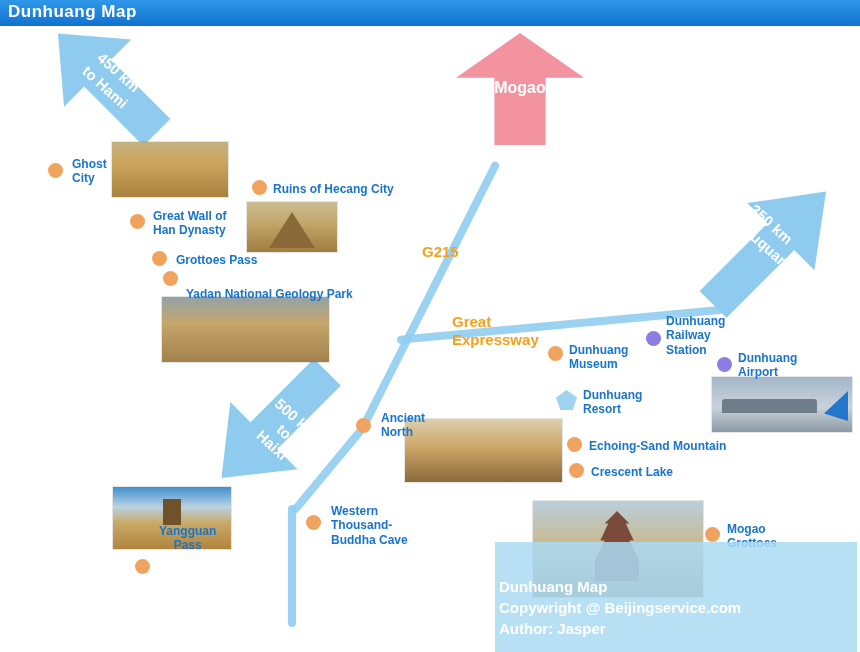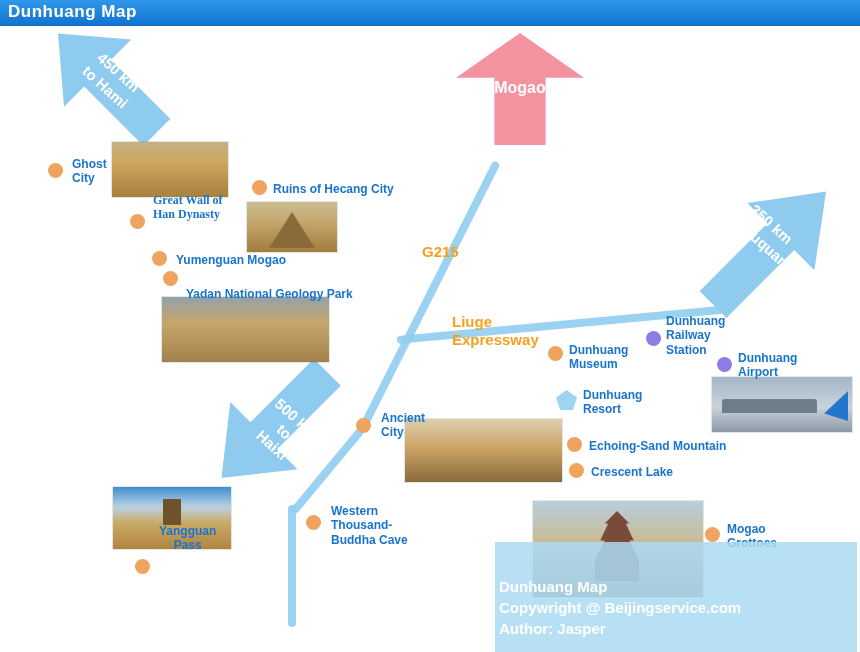--- a/index.html
+++ b/index.html
@@ -56,21 +56,21 @@
   <div class="hdr">
     <span class="hdr-title">Dunhuang  Map</span>
   </div>
 
   <div class="road" style="left:497px;top:158px;width:300px;transform:rotate(116.8deg);"></div>
   <div class="road" style="left:362px;top:425px;width:108px;transform:rotate(129.7deg);"></div>
   <div class="road" style="left:288px;top:505px;width:8px;height:122px;"></div>
   <div class="road" style="left:397px;top:336px;width:328px;transform:rotate(-5.3deg);"></div>
 
   <div class="road-label" style="left:422px;top:243px;">G215</div>
-  <div class="road-label" style="left:452px;top:313px;">Liuge
+  <div class="road-label" style="left:452px;top:313px;">Great
 Expressway</div>
 
   <div class="arrow pink" style="left:456px;top:33px;width:128px;height:112px;"></div>
   <div class="arrow-label" style="left:456px;top:78px;width:128px;font-size:16px;">Mogao</div>
 
   <div class="arrow blue" style="left:60px;top:13px;width:95px;height:140px;transform:rotate(-45deg);"></div>
   <div class="arrow-label" style="left:52px;top:60px;width:120px;transform:rotate(42deg);">450 km
 to Hami</div>
 
   <div class="arrow blue" style="left:722px;top:168px;width:95px;height:160px;transform:rotate(45deg);"></div>
@@ -100,25 +100,25 @@
   </div>
 
   <div class="poi-dot orange" style="left:48px;top:163px;"></div>
   <div class="poi-label" style="left:72px;top:157px;">Ghost
 City</div>
 
   <div class="poi-dot orange" style="left:252px;top:180px;"></div>
   <div class="poi-label" style="left:273px;top:182px;">Ruins of Hecang City</div>
 
   <div class="poi-dot orange" style="left:130px;top:214px;"></div>
-  <div class="poi-label" style="left:153px;top:193px;font-family:Liberation Serif, serif;">Great Wall of
+  <div class="poi-label" style="left:153px;top:209px;">Great Wall of
 Han Dynasty</div>
 
   <div class="poi-dot orange" style="left:152px;top:251px;"></div>
-  <div class="poi-label" style="left:176px;top:253px;">Yumenguan Mogao</div>
+  <div class="poi-label" style="left:176px;top:253px;">Grottoes Pass</div>
 
   <div class="poi-dot orange" style="left:163px;top:271px;"></div>
   <div class="poi-label" style="left:186px;top:287px;">Yadan National Geology Park</div>
 
   <div class="poi-dot orange" style="left:548px;top:346px;"></div>
   <div class="poi-label" style="left:569px;top:343px;">Dunhuang
 Museum</div>
 
   <div class="poi-dot purple" style="left:646px;top:331px;"></div>
   <div class="poi-label" style="left:666px;top:314px;">Dunhuang
@@ -128,21 +128,21 @@
   <div class="poi-dot purple" style="left:717px;top:357px;"></div>
   <div class="poi-label" style="left:738px;top:351px;">Dunhuang
 Airport</div>
 
   <div class="poi-pent" style="left:556px;top:390px;"></div>
   <div class="poi-label" style="left:583px;top:388px;">Dunhuang
 Resort</div>
 
   <div class="poi-dot orange" style="left:356px;top:418px;"></div>
   <div class="poi-label" style="left:381px;top:411px;">Ancient
-City</div>
+North</div>
 
   <div class="poi-dot orange" style="left:567px;top:437px;"></div>
   <div class="poi-label" style="left:589px;top:439px;">Echoing-Sand Mountain</div>
 
   <div class="poi-dot orange" style="left:569px;top:463px;"></div>
   <div class="poi-label" style="left:591px;top:465px;">Crescent Lake</div>
 
   <div class="poi-dot orange" style="left:306px;top:515px;"></div>
   <div class="poi-label" style="left:331px;top:504px;">Western
 Thousand-

